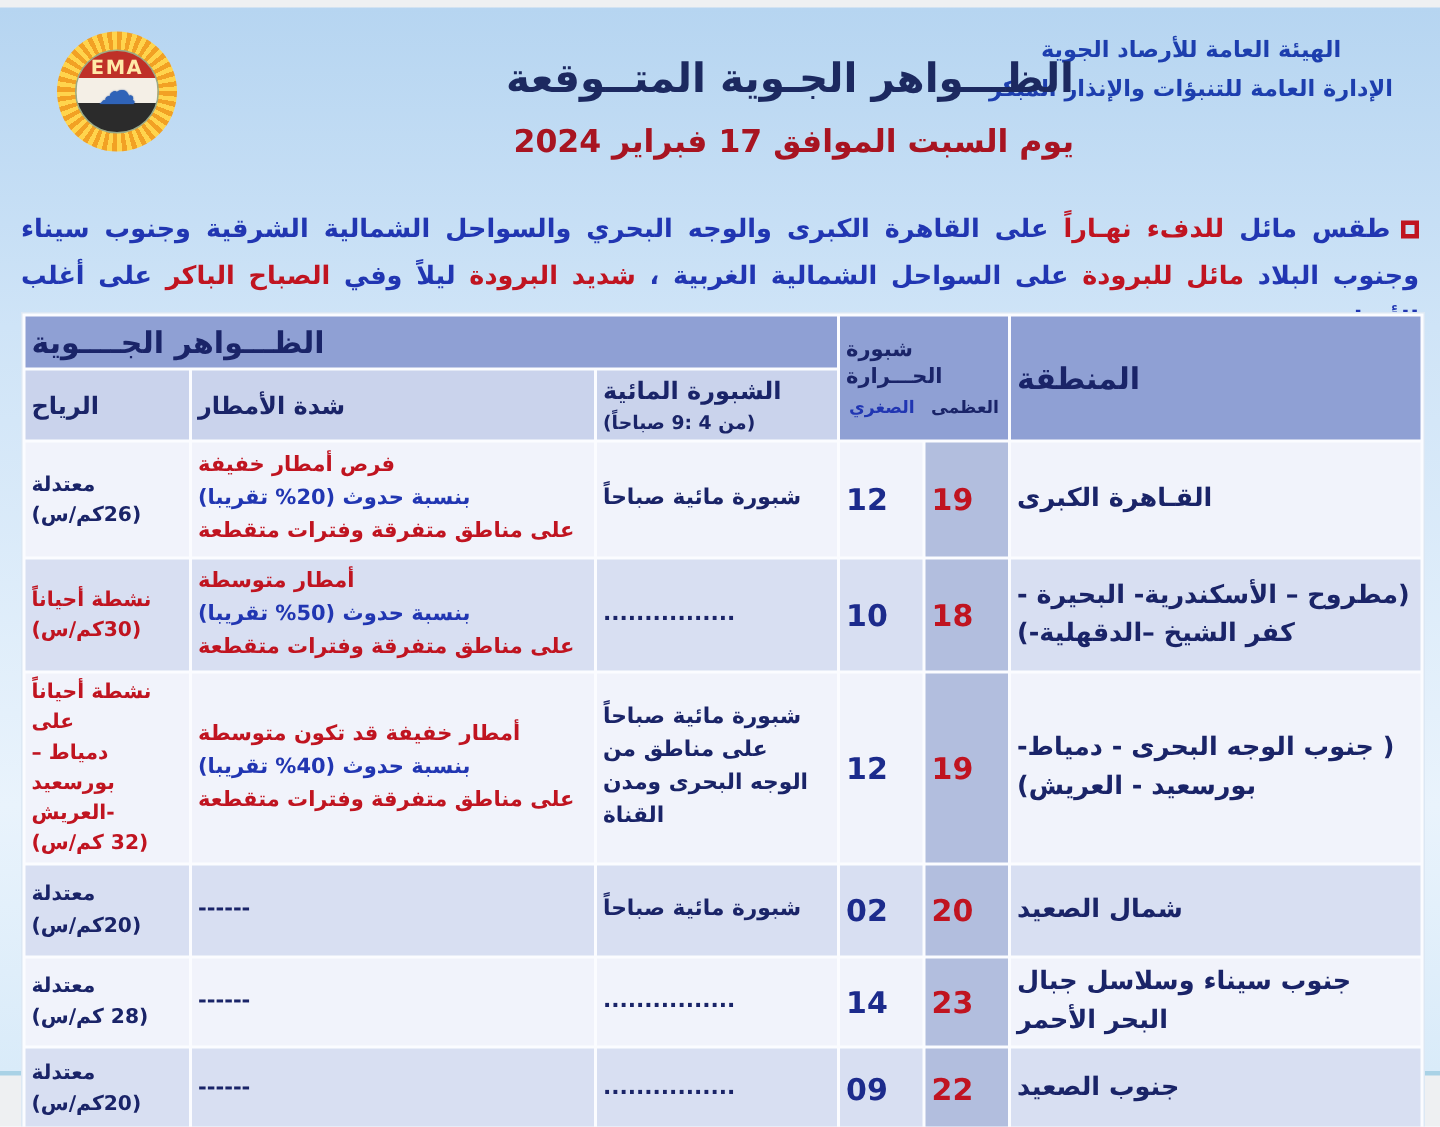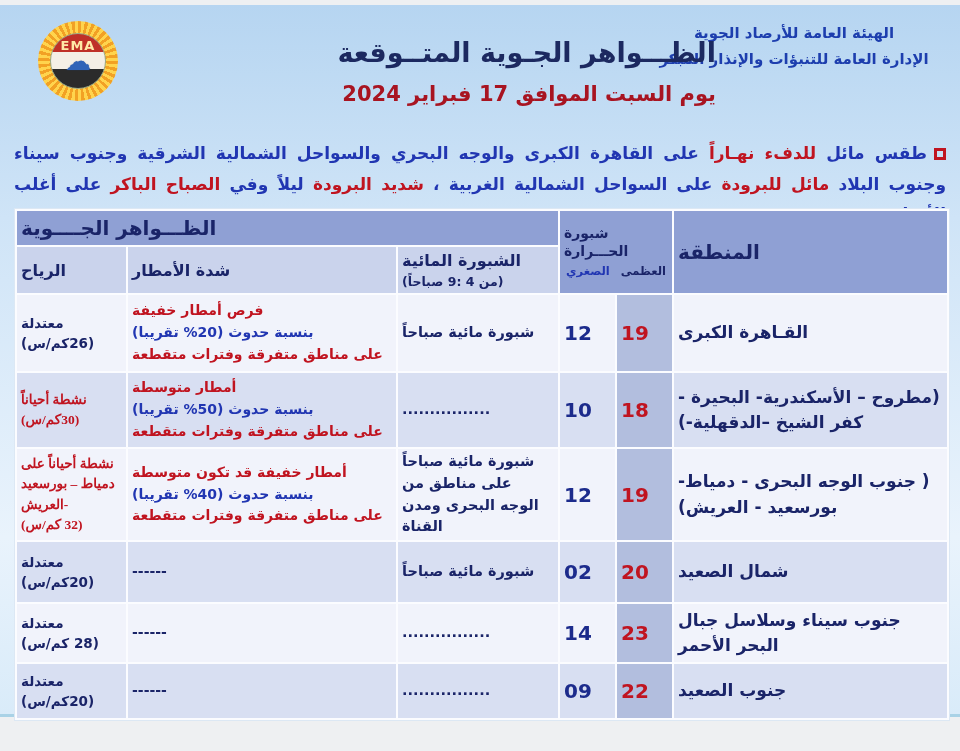--- a/index.html
+++ b/index.html
@@ -95,21 +95,21 @@
   tbody tr:nth-child(3){height:82px;}
   tbody tr:nth-child(4){height:60px;}
   tbody tr:nth-child(5){height:58px;}
   tbody tr:nth-child(6){height:54px;}
   td.region{font-size:17px;color:var(--navy);line-height:1.5;}
   td.tmax{background:var(--maxcol-bg) !important;color:var(--red);font-size:20px;}
   td.tmin{color:#1c2b8c;font-size:20px;}
   td.fog{font-size:14.5px;color:var(--navy);line-height:1.5;}
   td.rain{font-size:14px;line-height:1.55;}
   td.wind{font-size:13.5px;line-height:1.5;color:var(--navy);}
-  td.wind[data-color="red"]{color:var(--red);font-family:Liberation Serif, serif;}
+  td.wind[data-color="red"]{color:var(--red);}
 </style>
 </head>
 <body>
 
 <div class="slide">
 
   <div class="logo">
     <div class="logo-inner">
       <div class="logo-ema">EMA</div>
       <div class="logo-cloud">☁</div>

